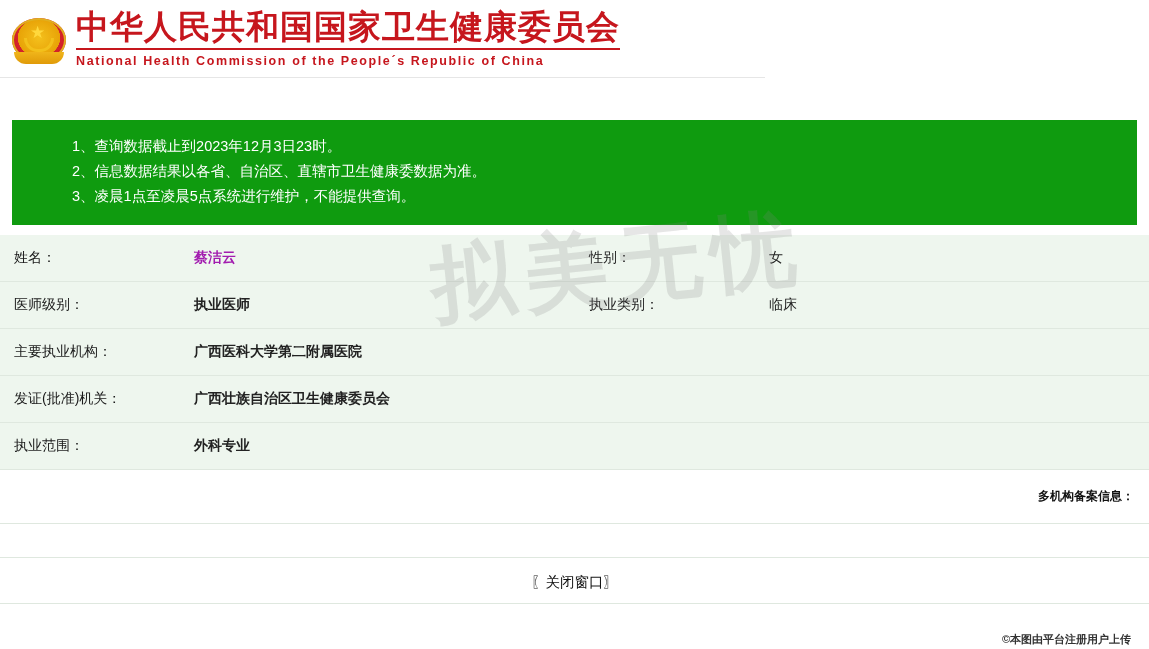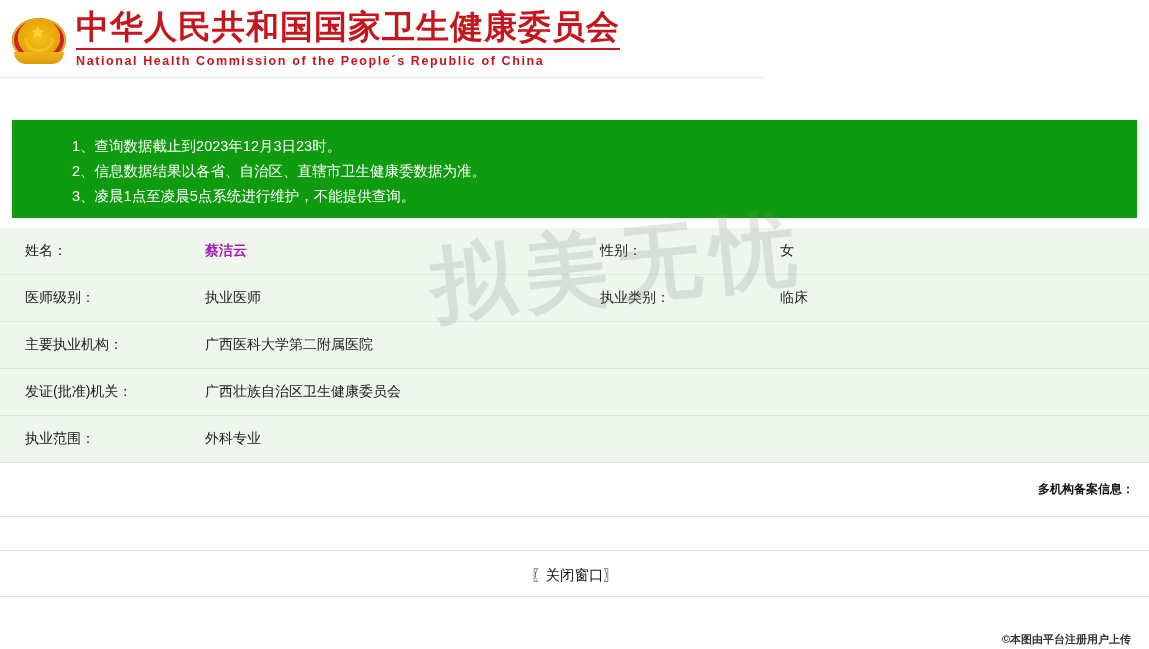--- a/index.html
+++ b/index.html
@@ -86,43 +86,43 @@
     white-space: nowrap;
   }
 
   .header-spacer { height: 42px; background: #fff; }
 
   
   .notice {
     margin: 0 12px;
     background: #0f9b0f;
     color: #ffffff;
-    padding: 14px 0 9px 60px;
+    padding: 14px 0 16px 60px;
     font-size: 14.5px;
     line-height: 25px;
   }
   .notice div { white-space: nowrap; }
 
   
   .info-table {
     width: 100%;
     border-collapse: collapse;
     margin-top: 10px;
     font-size: 14px;
     color: #222;
   }
   .info-table tr { border-bottom: 1px solid #dfe8df; }
   .info-table td {
-    padding: 14px 0 14px 25px;
+    padding: 14px 0 14px 14px;
     vertical-align: middle;
     background: #eef6ee;
     height: 46px;
   }
   .lbl { width: 180px; font-weight: normal; color: #1a1a1a; }
-  .val { width: 395px; }
+  .val { width: 395px; font-weight: bold; }
   .lbl2 { width: 180px; }
   .val2 { width: 394px; }
   .name-val { font-weight: bold; color: #a21caf; }
 
   .multi-row td {
     background: #ffffff;
     text-align: right;
     font-weight: bold;
     padding: 18px 15px;
     font-size: 12px;

